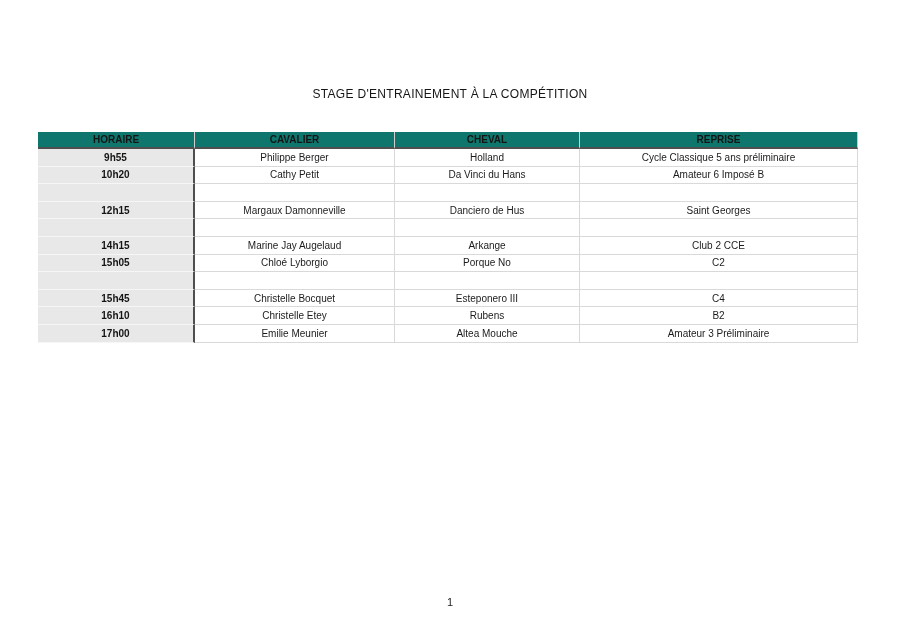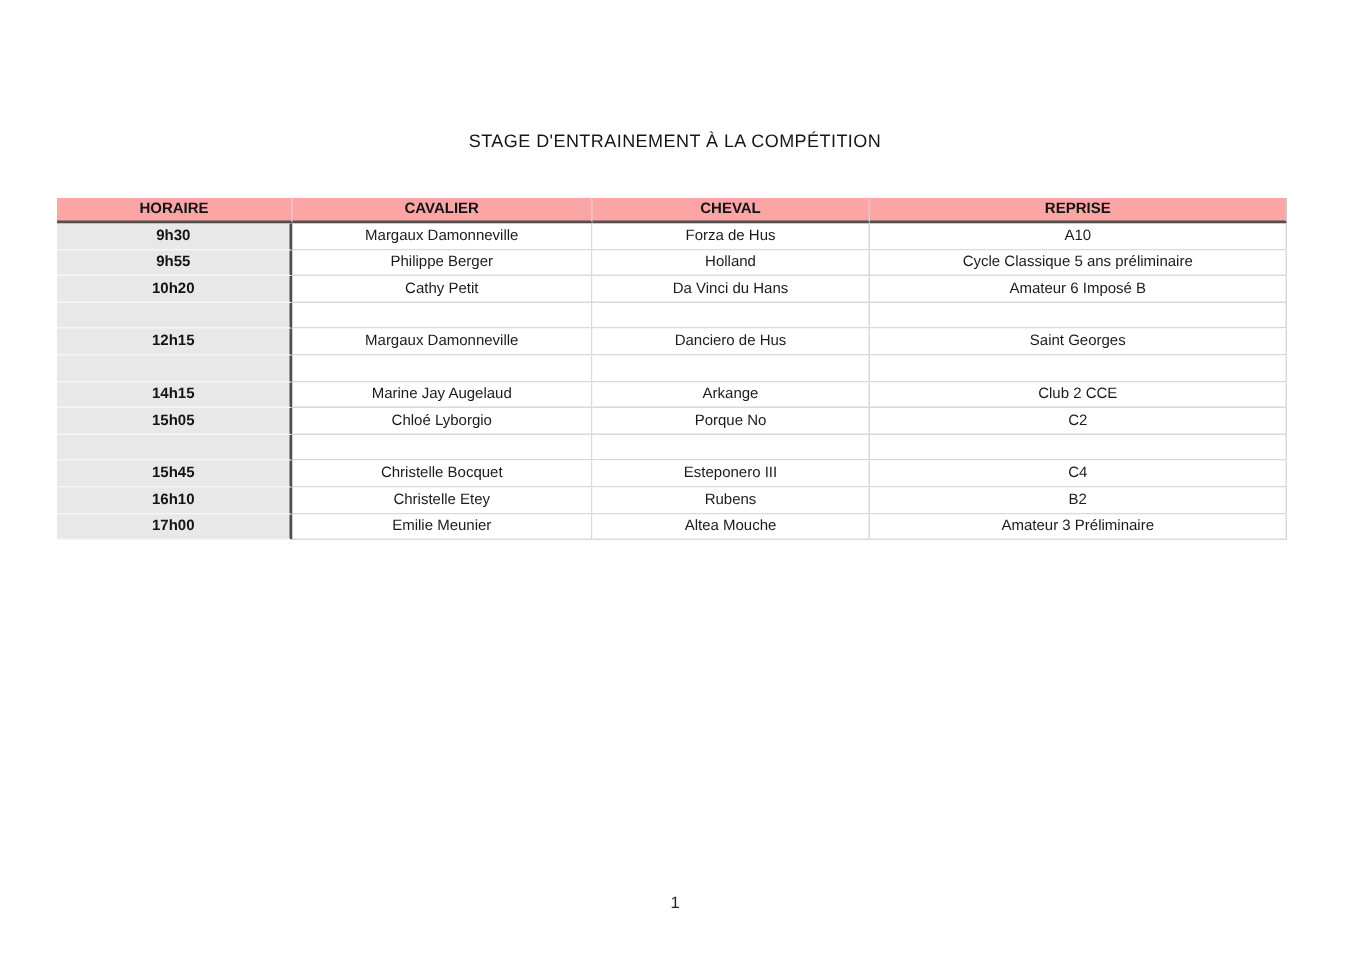--- a/index.html
+++ b/index.html
@@ -28,21 +28,21 @@
   }
   table.schedule {
     position: absolute;
     left: 38px; top: 132px;
     width: 820px;
     border-collapse: separate;
     border-spacing: 0;
     table-layout: fixed;
   }
   th {
-    background: #fca5a5;
+    background: #0f766e;
     font-size: 10px;
     font-weight: bold;
     height: 17px;
     text-align: center;
     vertical-align: middle;
     border-bottom: 2px solid #4f4f4f;
     border-right: 1px solid #cfcfcf;
     color: #141414;
   }
   th:last-child { border-right: 1px solid #c9c9c9; }
@@ -90,26 +90,20 @@
     </colgroup>
     <thead>
       <tr>
         <th>HORAIRE</th>
         <th>CAVALIER</th>
         <th>CHEVAL</th>
         <th>REPRISE</th>
       </tr>
     </thead>
     <tbody>
-      <tr>
-        <td class="horaire">9h30</td>
-        <td>Margaux Damonneville</td>
-        <td>Forza de Hus</td>
-        <td>A10</td>
-      </tr>
       <tr>
         <td class="horaire">9h55</td>
         <td>Philippe Berger</td>
         <td>Holland</td>
         <td>Cycle Classique 5 ans préliminaire</td>
       </tr>
       <tr>
         <td class="horaire">10h20</td>
         <td>Cathy Petit</td>
         <td>Da Vinci du Hans</td>

